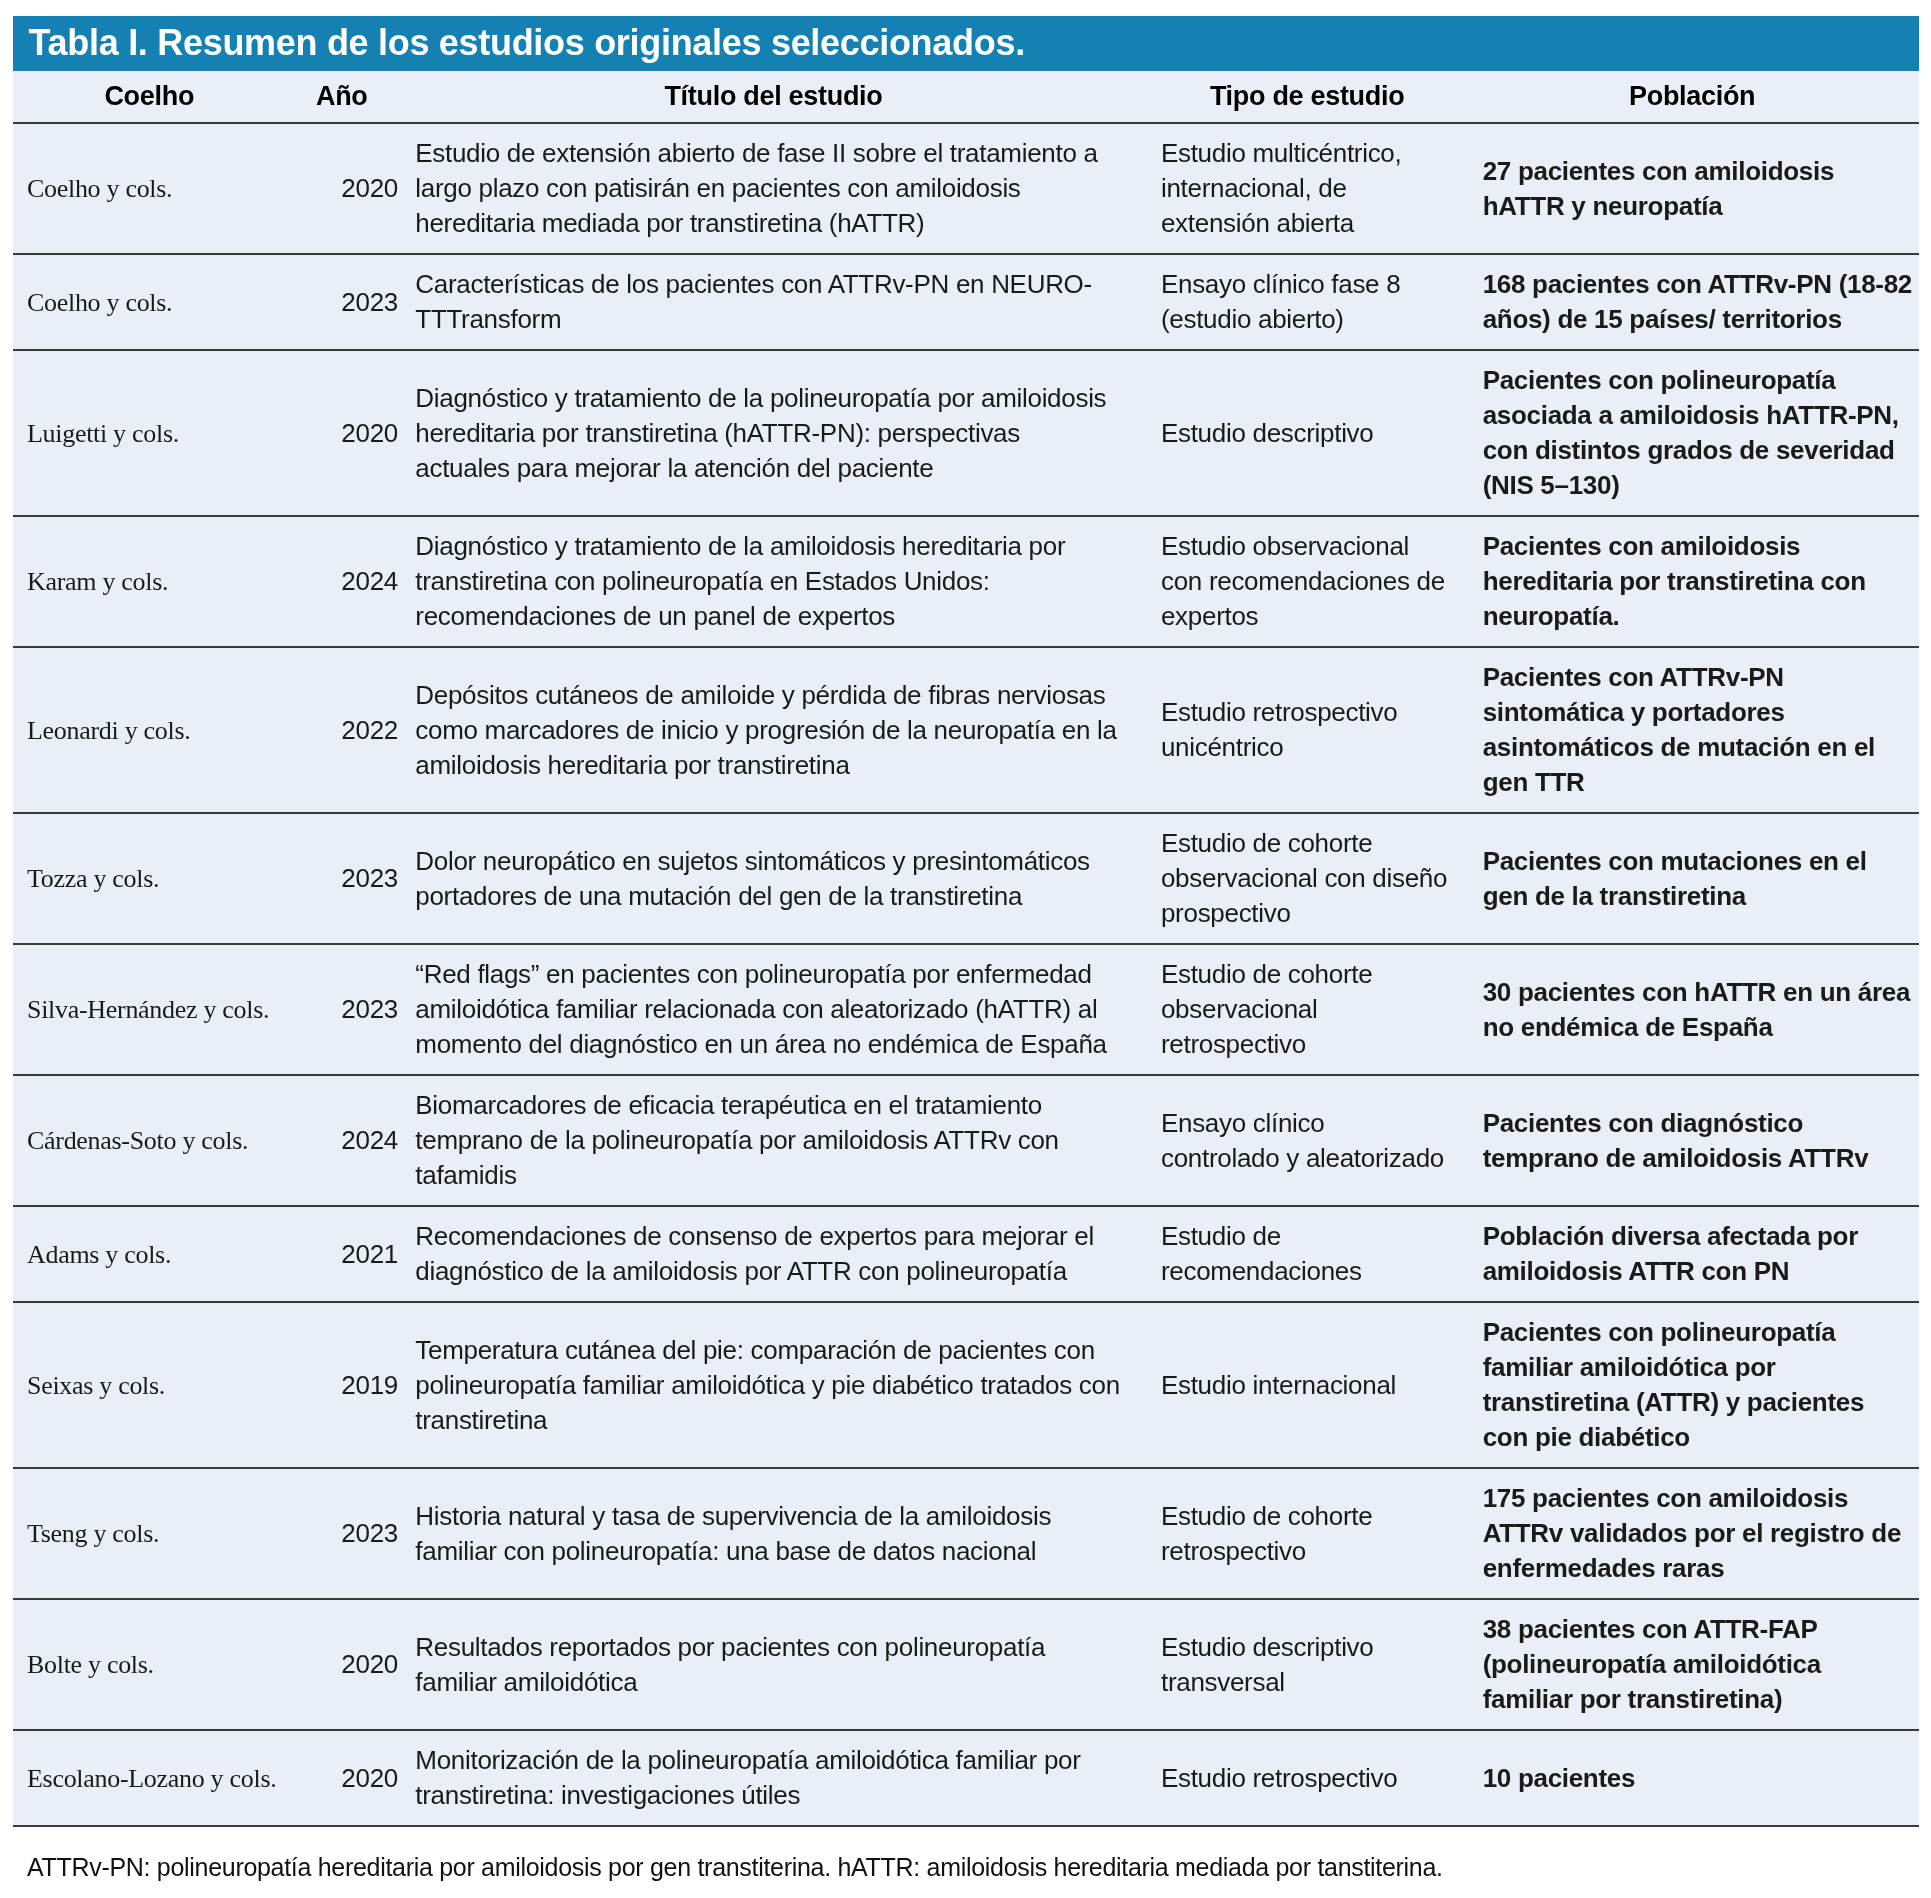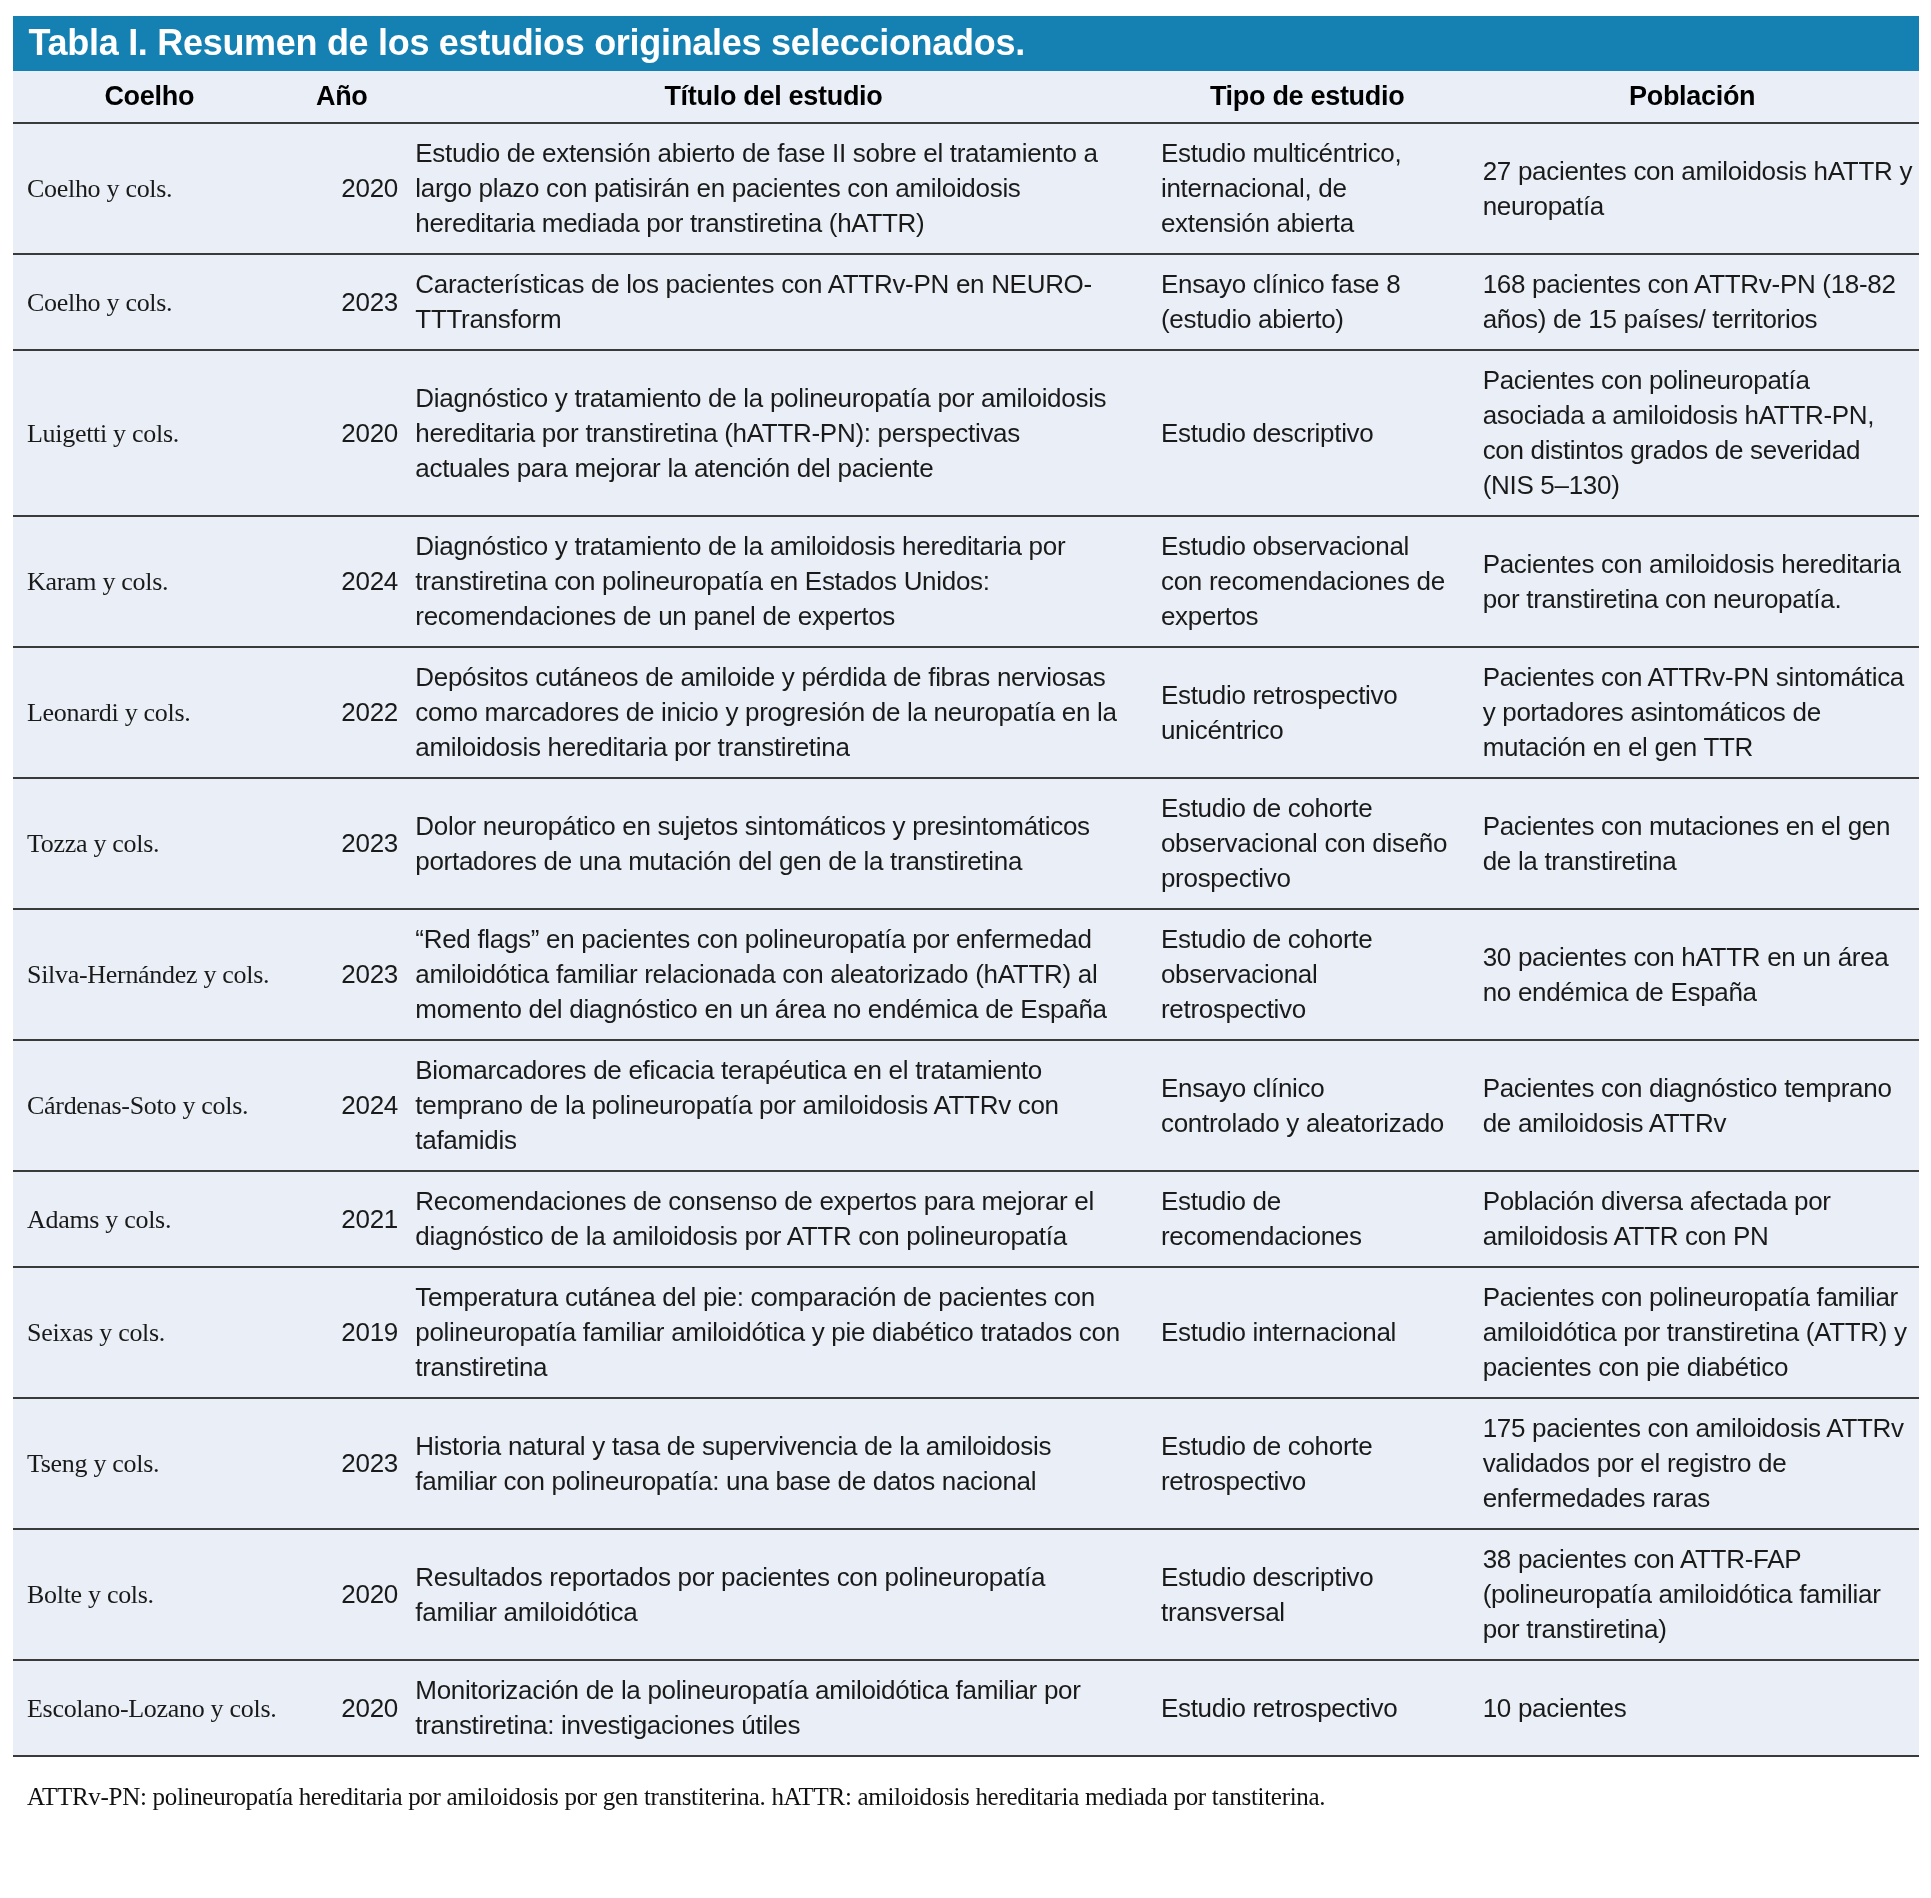--- a/index.html
+++ b/index.html
@@ -61,27 +61,26 @@
     vertical-align:middle;
     padding:12px 8.6px;
     border-bottom:2.6px solid var(--border);
     letter-spacing:-0.3px;
     font-stretch:condensed;
   }
   td.autores{padding-left:14px;padding-right:8.6px;font-family:Liberation Serif, serif;}
   td.ano{text-align:right;padding-left:0;padding-right:0;}
   td.titulo{padding-left:17.3px;padding-right:29px;}
   td.tipo{padding-left:12px;padding-right:17.3px;}
-  td.poblacion{padding-left:17.3px;padding-right:4px;}
+  td.poblacion{padding-left:17.3px;padding-right:4px;font-weight:bold;}
   .footnote{
     margin:26px 0 0 14px;
     font-size:25px;
     letter-spacing:-0.3px;
     color:#111;
-    font-family:Liberation Serif, serif;
   }
 </style>
 </head>
 <body>
 
 <div class="page">
 
   <div class="title-bar">
     <span class="title">Tabla I. Resumen de los estudios originales seleccionados.</span>
   </div>

